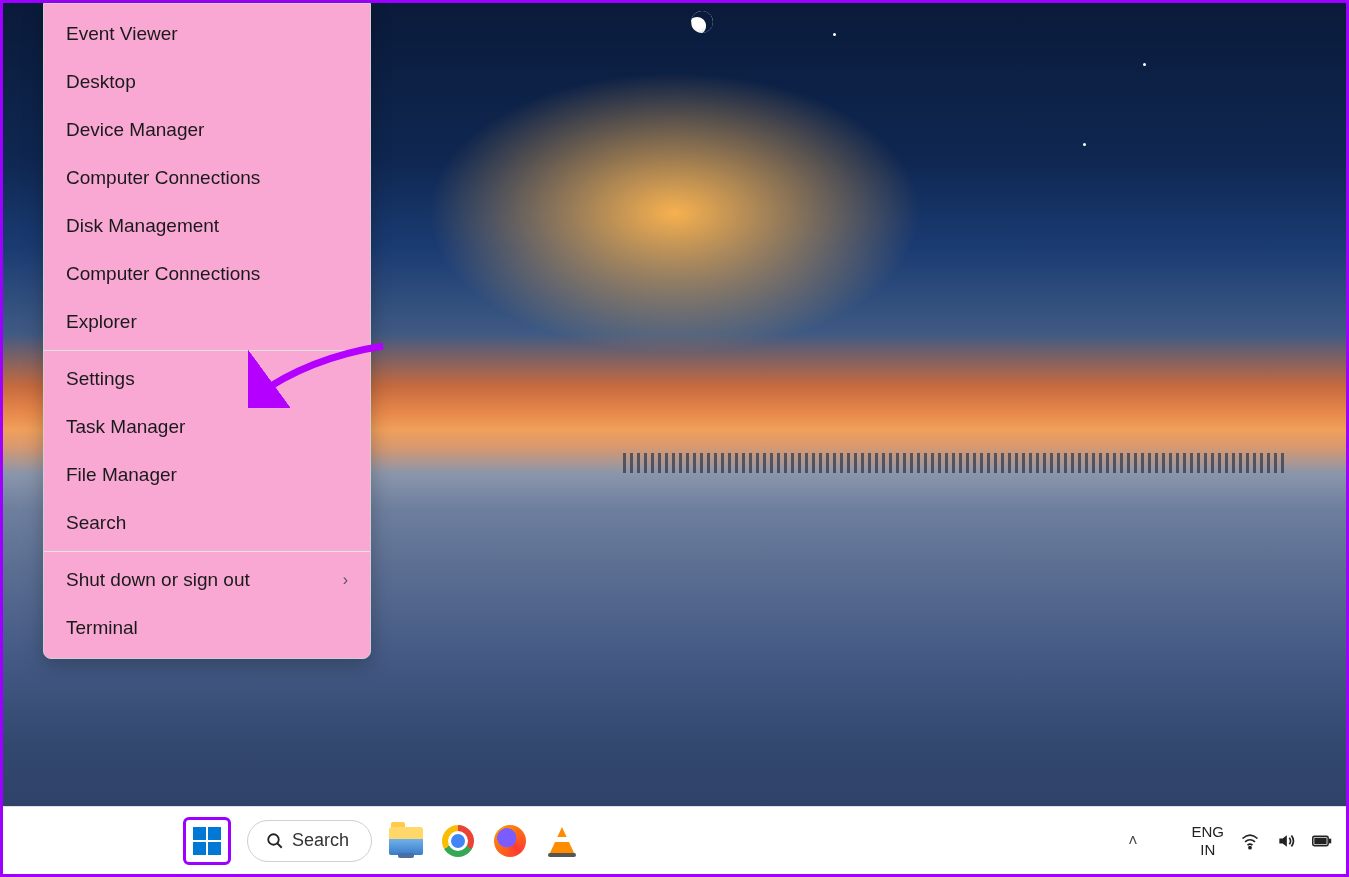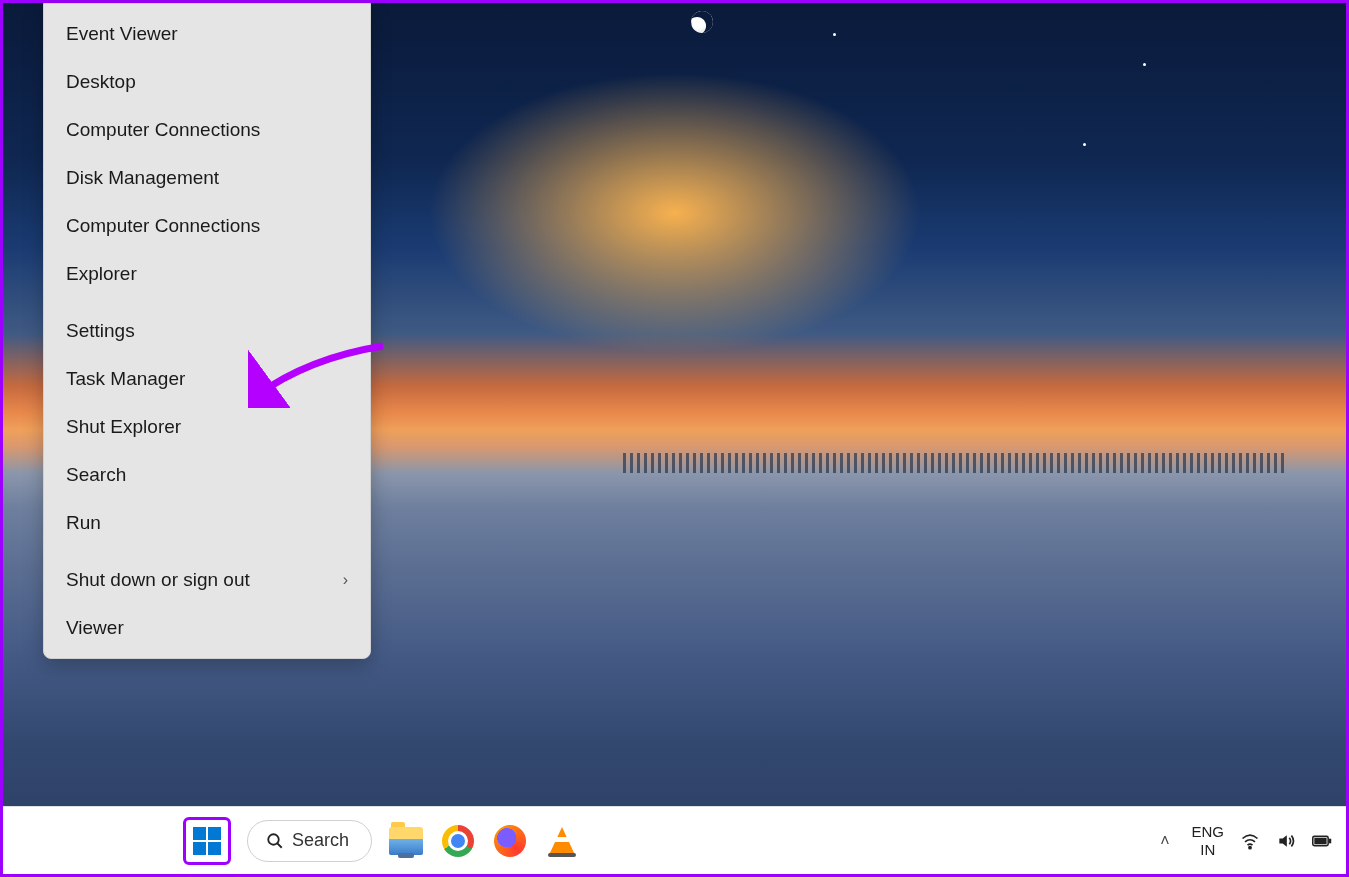--- a/index.html
+++ b/index.html
@@ -46,21 +46,21 @@
     background: repeating-linear-gradient(90deg, #2a354a 0 3px, transparent 3px 7px);
     opacity:.7;
   }
 
   
   .context-menu {
     position: absolute;
     top: 0;
     left: 40px;
     width: 328px;
-    background: #e5e5e5;
+    background: #f9a8d4;
     border: 1px solid #d0d0d0;
     border-radius: 0 0 8px 8px;
     box-shadow: 0 6px 20px rgba(0,0,0,.25);
     padding: 6px 0;
     font-size: 19px;
     color: #1a1a1a;
   }
   .menu-item {
     padding: 13px 22px;
     display:flex;
@@ -113,21 +113,21 @@
   }
   .search-pill svg { width:18px; height:18px; }
   .tb-icon { width:36px; height:36px; display:grid; place-items:center; }
 
   
   .tray {
     position:absolute; right:14px; top:0; bottom:0;
     display:flex; align-items:center; gap:16px;
     font-size:15px; color:#222;
   }
-  .lang { text-align:center; line-height:1.15; }
+  .lang { text-align:center; line-height:1.15;margin-left:32px; }
   .tray svg { width:20px; height:20px; }
   .chev-up { font-size:16px; color:#444; padding:0 6px; }
 
   
   .fe-icon { position:relative; width:34px; height:28px; }
   .fe-back { position:absolute; inset:0; background:#ffd76a; border-radius:3px 3px 2px 2px; }
   .fe-tab  { position:absolute; top:-5px; left:2px; width:14px; height:8px; background:#ffc94a; border-radius:2px 2px 0 0;}
   .fe-front{ position:absolute; left:0; right:0; bottom:0; height:16px; background:linear-gradient(#6fb2e8,#3a7bc8); border-radius:0 0 2px 2px;}
   .fe-clip { position:absolute; left:50%; bottom:-3px; transform:translateX(-50%); width:16px; height:5px; background:#4a6fa0; border-radius:2px;}
 
@@ -160,54 +160,54 @@
   </div>
 
   <div class="context-menu">
     <div class="menu-item">
         <span>Event Viewer</span>
       </div>
     <div class="menu-item">
         <span>Desktop</span>
       </div>
     <div class="menu-item">
+        <span>Device Manager</span>
+      </div>
+    <div class="menu-item">
         <span>Computer Connections</span>
       </div>
     <div class="menu-item">
         <span>Disk Management</span>
       </div>
     <div class="menu-item">
         <span>Computer Connections</span>
       </div>
     <div class="menu-item">
         <span>Explorer</span>
       </div>
     <div class="menu-sep"></div>
     <div class="menu-item">
         <span>Settings</span>
       </div>
     <div class="menu-item">
         <span>Task Manager</span>
       </div>
     <div class="menu-item">
-        <span>Shut Explorer</span>
+        <span>File Manager</span>
       </div>
     <div class="menu-item">
         <span>Search</span>
-      </div>
-    <div class="menu-item">
-        <span>Run</span>
       </div>
     <div class="menu-sep"></div>
     <div class="menu-item">
       <span>Shut down or sign out</span>
       <span class="chevron">›</span>
     </div>
     <div class="menu-item">
-        <span>Viewer</span>
+        <span>Terminal</span>
       </div>
   </div>
 
   <svg class="arrow" viewBox="0 0 140 70">
     <defs>
       <marker id="ah" markerWidth="12" markerHeight="12" refX="3" refY="6" orient="auto">
         <path d="M0,0 L12,6 L0,12 Z" fill="#b400ff"></path>
       </marker>
     </defs>
     <path d="M135,8 Q60,20 8,58" stroke="#b400ff" stroke-width="7" fill="none" marker-end="url(#ah)"></path>

